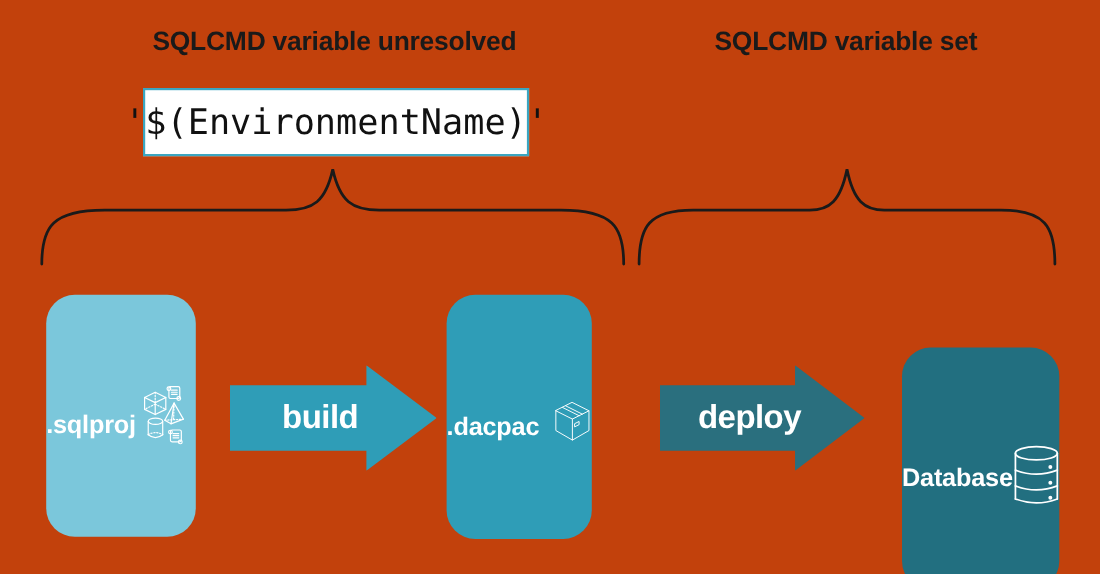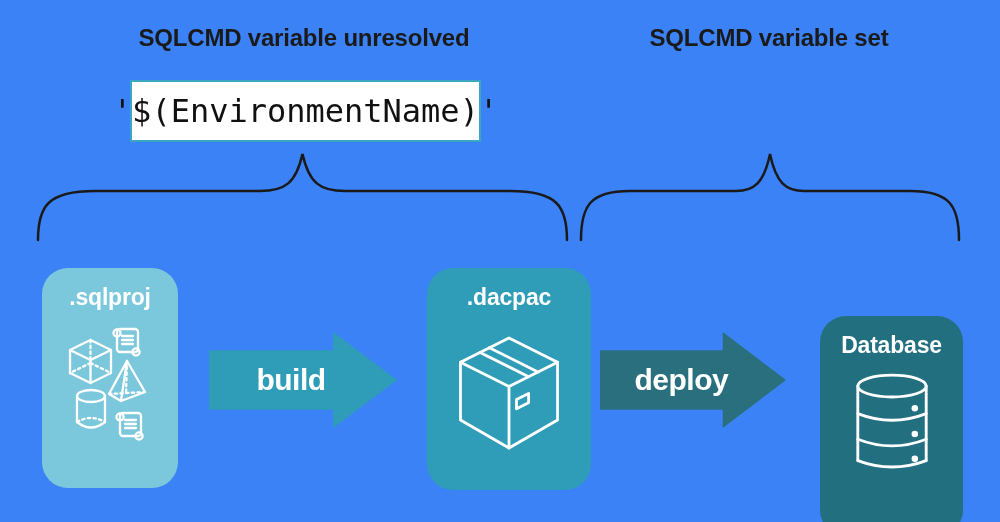--- a/index.html
+++ b/index.html
@@ -1,17 +1,17 @@
 <!DOCTYPE html>
 <html style="--sqlproj-bg: #7BC7DB; --dacpac-bg: #2F9DB7; --build-arrow: #2F9DB7; --deploy-arrow: #2A6F7E; --database-bg: #226F80; --code-box-border: #3BA6C1; --text-dark: #1A1A1A; --icon-stroke: #FFFFFF; --brace-stroke: #1A1A1A;"><head>
 <meta charset="utf-8">
 <style>
   html,body{margin:0;padding:0;background:#ffffff;}
   .canvas{
-    position:relative;width:1000px;height:522px;background:#3b82f6;overflow:hidden;
+    position:relative;width:1000px;height:522px;background:#c2410c;overflow:hidden;
     font-family:"Liberation Sans",sans-serif;
   }
   .heading{
     position:absolute;text-align:center;font-size:24px;font-weight:700;
     color:var(--text-dark);letter-spacing:-0.2px;
   }
   .heading-left{left:109px;top:24px;width:390px;}
   .heading-right{left:574px;top:24px;width:390px;}
   .code-box{
     position:absolute;background:#ffffff;border:2px solid var(--code-box-border);
@@ -19,25 +19,25 @@
     font-family:"DejaVu Sans Mono","Liberation Mono",monospace;
     font-size:32px;color:#111111;white-space:nowrap;
   }
   .code-box-left{left:130px;top:80px;width:347px;height:58px;}
   .code-box-right{left:668px;top:80px;width:202px;height:58px;}
   .brace{position:absolute;}
   .brace-left{left:35px;top:151px;}
   .brace-right{left:578px;top:151px;}
   .node{
     position:absolute;top:268px;border-radius:26px;color:#ffffff;
-    display:flex;flex-direction:column;align-items:center;
+    display:flex;align-items:center;
   }
   .node-label{font-size:23px;font-weight:700;margin-top:16px;letter-spacing:-0.2px;}
   .node-sqlproj{left:42px;width:136px;height:220px;background:var(--sqlproj-bg);}
-  .node-dacpac{left:427px;width:164px;height:222px;background:var(--dacpac-bg);gap:13px;}
+  .node-dacpac{left:406px;width:132px;height:222px;background:var(--dacpac-bg);gap:13px;}
   .node-database{left:820px;width:143px;height:220px;background:var(--database-bg);margin-top:48px;}
   .node-icon{margin-top:8px;}
   .arrow{
     position:absolute;top:332px;height:96px;
     clip-path:polygon(0% 19%,66% 19%,66% 0%,100% 50%,66% 100%,66% 81%,0% 81%);
     display:flex;align-items:center;
   }
   .arrow-build{left:209px;width:188px;background:var(--build-arrow);}
   .arrow-deploy{left:600px;width:186px;background:var(--deploy-arrow);}
   .arrow-label{

